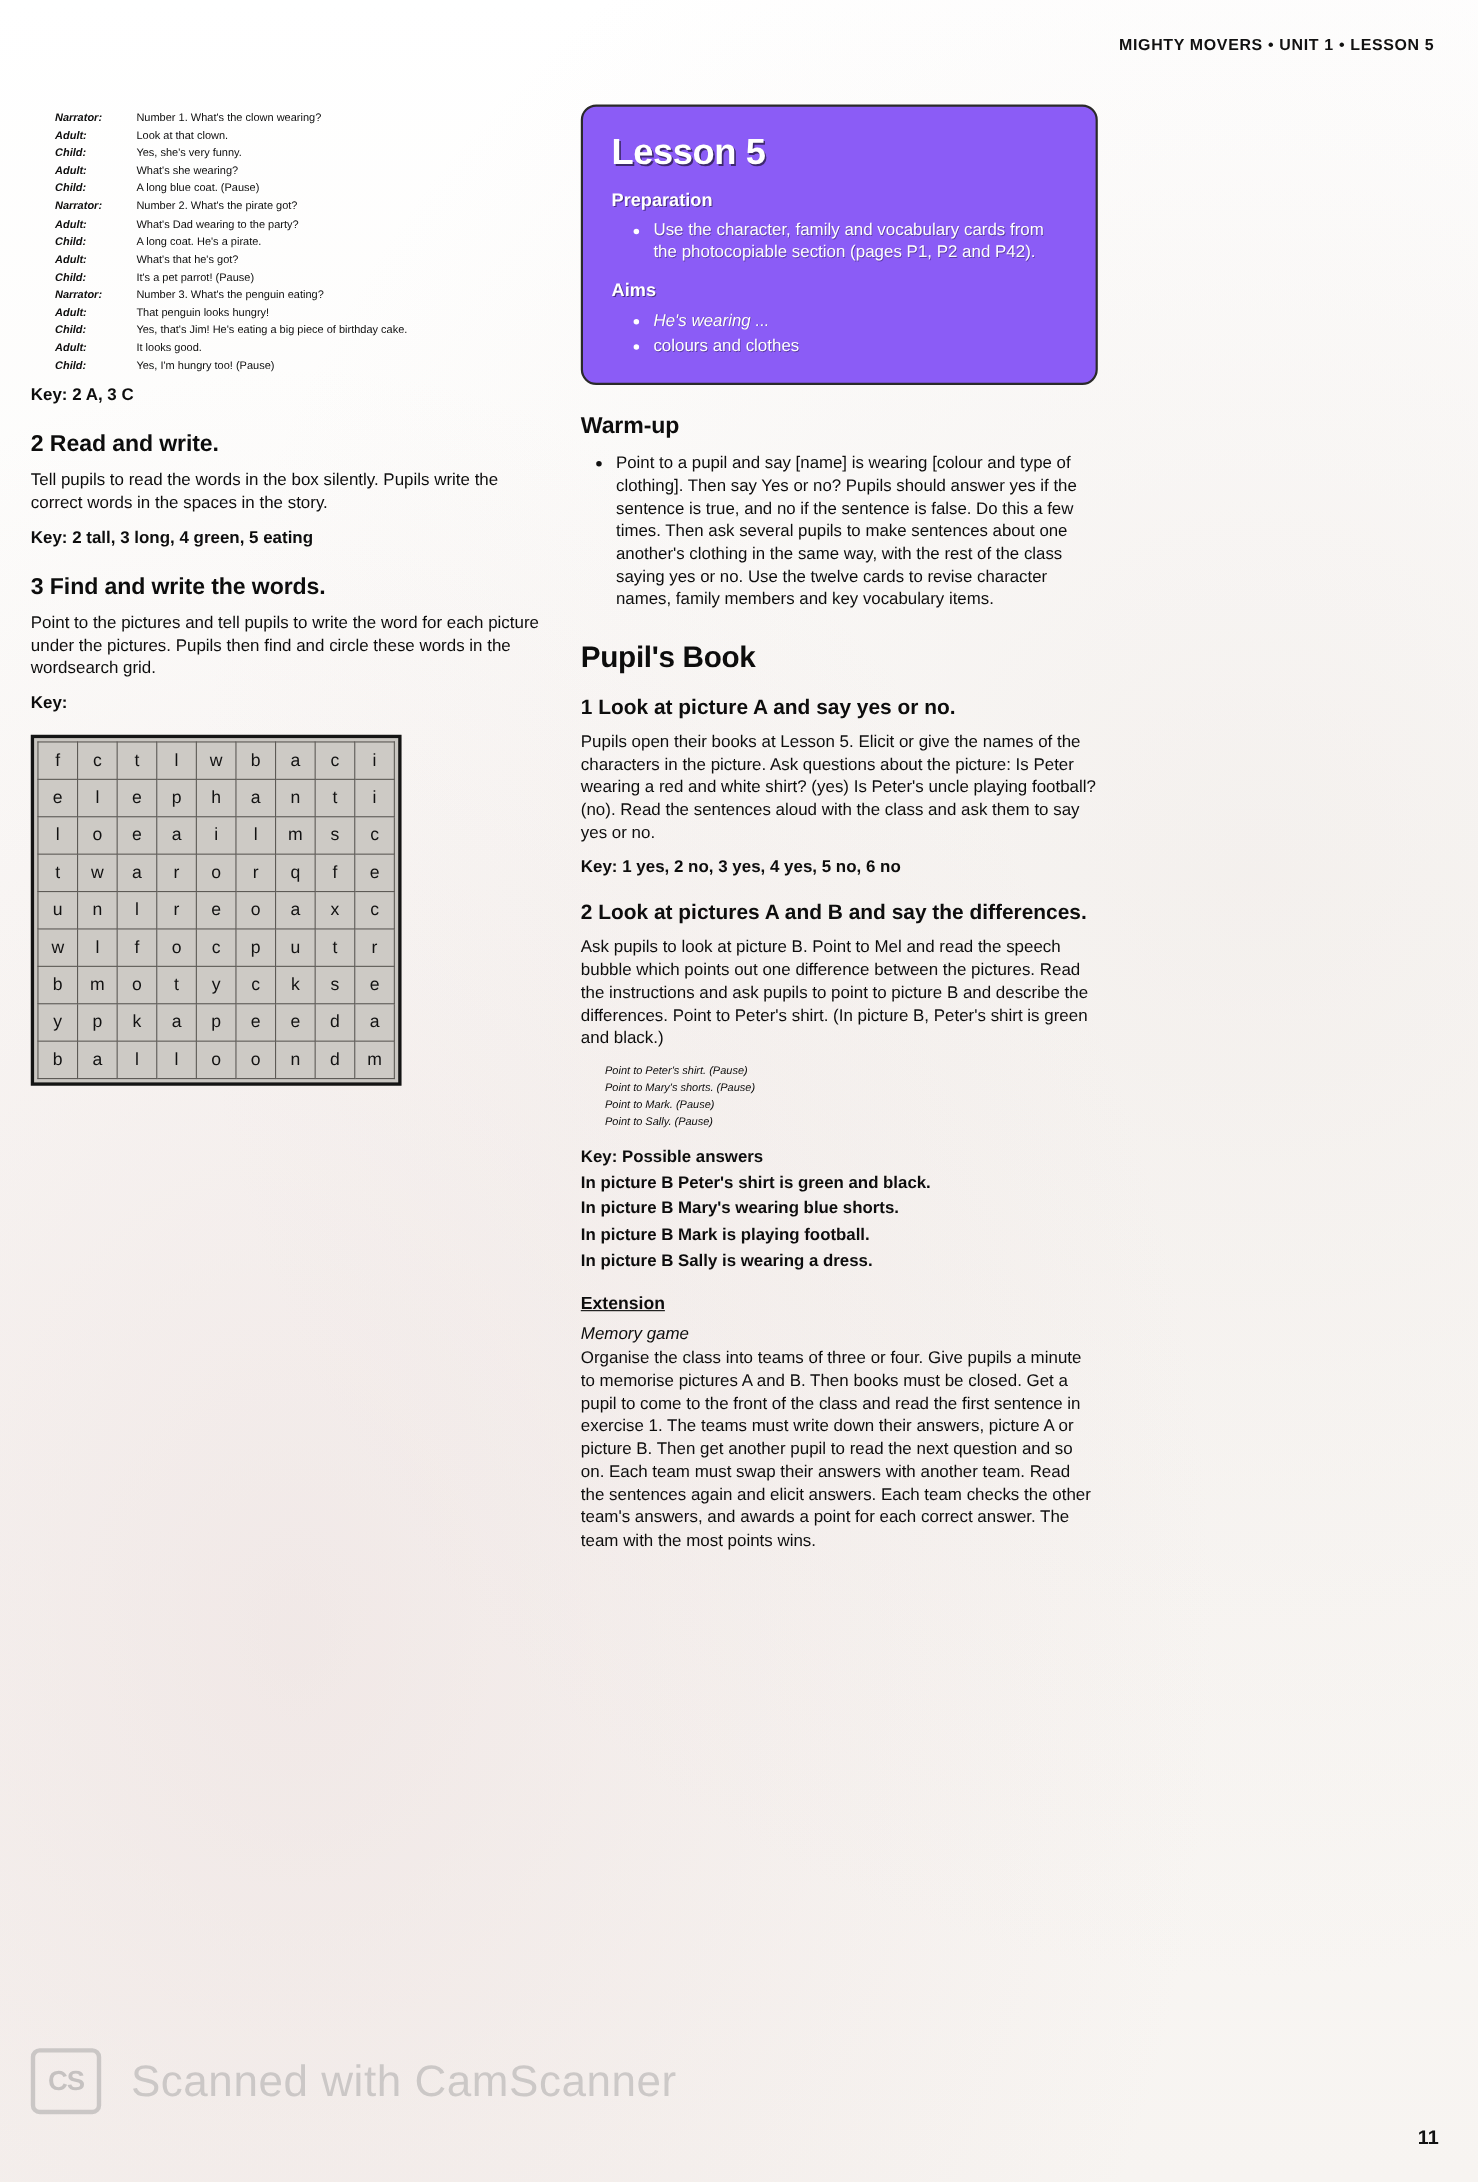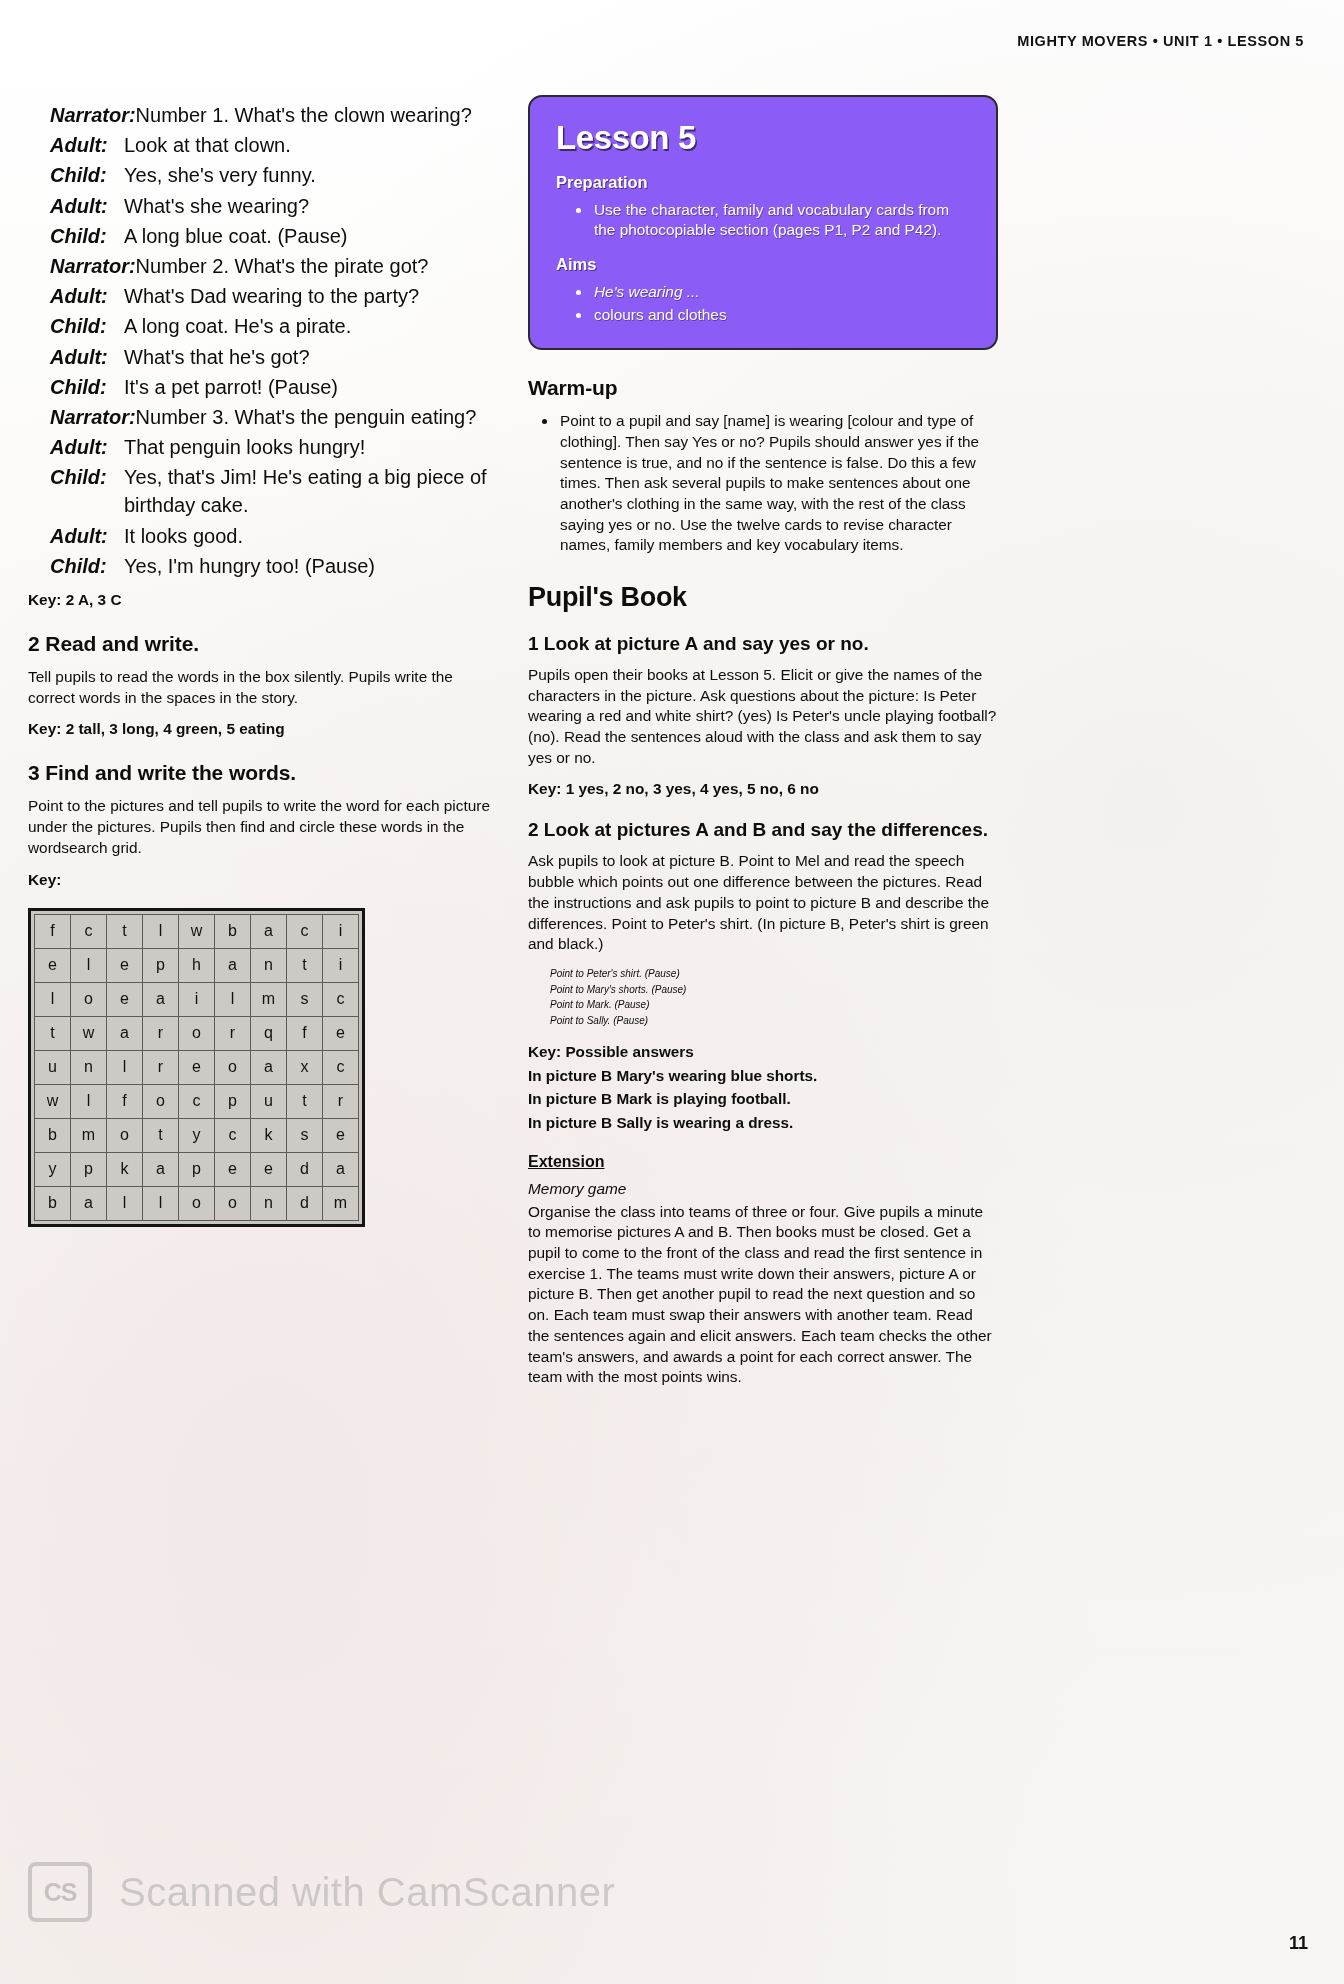--- a/index.html
+++ b/index.html
@@ -30,21 +30,21 @@
 
   .col{position:absolute;top:95px;}
   .col-left{left:28px;width:470px;}
   .col-right{left:528px;width:470px;}
 
   p{margin:0 0 10px 0;font-size:15.4px;line-height:1.33;}
   .body-text{font-size:15.4px;line-height:1.345;margin:0 0 11px 0;}
 
   
   .dialogue{margin:6px 0 10px 0;}
-  .dline{display:flex;font-size:20px;line-height:1.41;margin-bottom:2px;}
+  .dline{display:flex;font-size:10px;line-height:1.41;margin-bottom:2px;}
   .dline .spk{
     flex:0 0 96px;font-weight:bold;font-style:italic;
     padding-left:22px;box-sizing:border-box;
   }
   .dline .txt{flex:1;}
 
   .key-line{font-weight:bold;font-size:15.4px;margin:8px 0 20px 0;line-height:1.3;}
 
   h2.sect{
     font-size:21px;font-weight:bold;margin:22px 0 11px 0;letter-spacing:-.1px;
@@ -364,20 +364,21 @@
 
     <div class="indent-lines">
       <div>Point to Peter's shirt. (Pause)</div>
       <div>Point to Mary's shorts. (Pause)</div>
       <div>Point to Mark. (Pause)</div>
       <div>Point to Sally. (Pause)</div>
     </div>
 
     <div class="ans-list">
       <div>Key: Possible answers</div>
+      <div>In picture B Peter's shirt is green and black.</div>
       <div>In picture B Mary's wearing blue shorts.</div>
       <div>In picture B Mark is playing football.</div>
       <div>In picture B Sally is wearing a dress.</div>
     </div>
 
     <h3 class="small">Extension</h3>
     <p class="body-text" style="font-style:italic;margin-bottom:2px;">Memory game</p>
     <p class="body-text">Organise the class into teams of three or four. Give pupils a minute to memorise pictures A and B. Then books must be closed. Get a pupil to come to the front of the class and read the first sentence in exercise 1. The teams must write down their answers, picture A or picture B. Then get another pupil to read the next question and so on. Each team must swap their answers with another team. Read the sentences again and elicit answers. Each team checks the other team's answers, and awards a point for each correct answer. The team with the most points wins.</p>
 
   </div>

